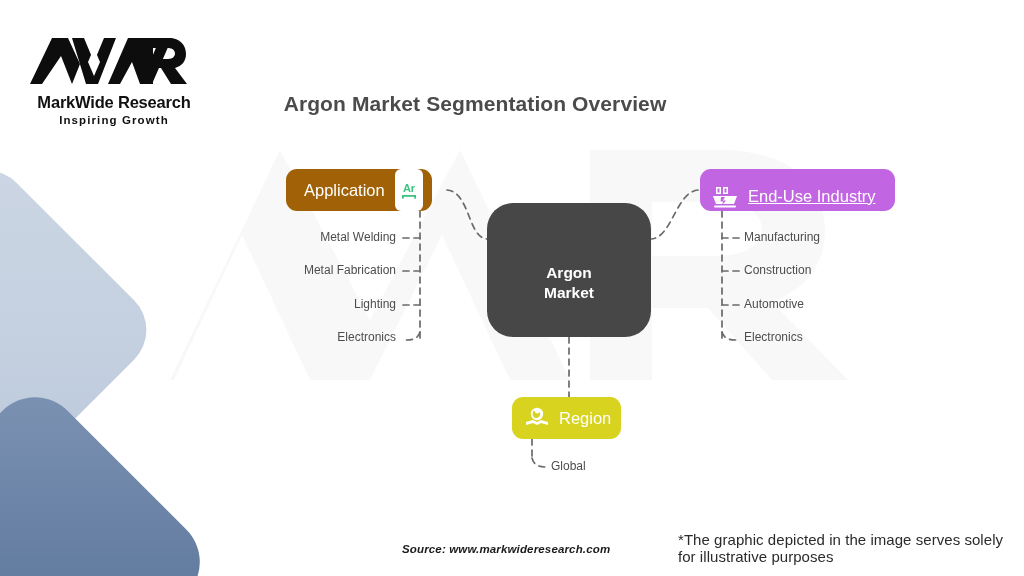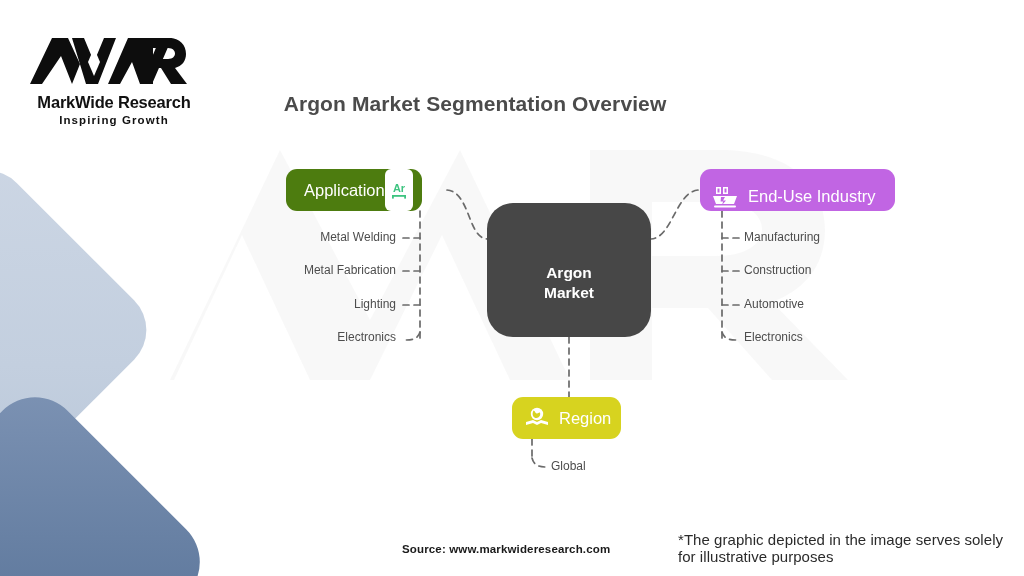--- a/index.html
+++ b/index.html
@@ -81,28 +81,30 @@
     position: absolute;
     display: flex; align-items: center;
     height: 42px;
     border-radius: 11px;
     color: #ffffff;
     font-size: 16.5px;
     white-space: nowrap;
   }
   #badge-application {
     left: 286px; top: 169px;
-    background: #4d7c0f;
+    background: #a16207;
     padding: 0 9px 0 18px;
+    gap: 10px;
   }
   #badge-enduse {
     left: 700px; top: 169px;
     background: #c165e3;
     padding: 12px 20px 0 10px;
     gap: 8px;
+    text-decoration: underline;
   }
   #badge-region {
     left: 512px; top: 397px;
     background: #d7d31f;
     padding: 0 10px 0 10px;
     gap: 7px;
   }
   .badge-icon { display: flex; align-items: center; justify-content: center; }
   .ar-chip {
     width: 28px; height: 42px;
@@ -117,20 +119,21 @@
     color: #4d4d4d;
     white-space: nowrap;
   }
   .leaf.right-align { text-align: right; }
 
   
   #source {
     position: absolute; left: 402px; top: 543px;
     font-size: 11.5px; font-weight: bold; color: #1a1a1a;
     letter-spacing: 0.15px;
+    font-style: italic;
   }
   #disclaimer {
     position: absolute; left: 678px; top: 531px;
     font-size: 15px; color: #2b2b2b;
     letter-spacing: 0.05px;
   }
 </style>
 </head>
 <body>
 

